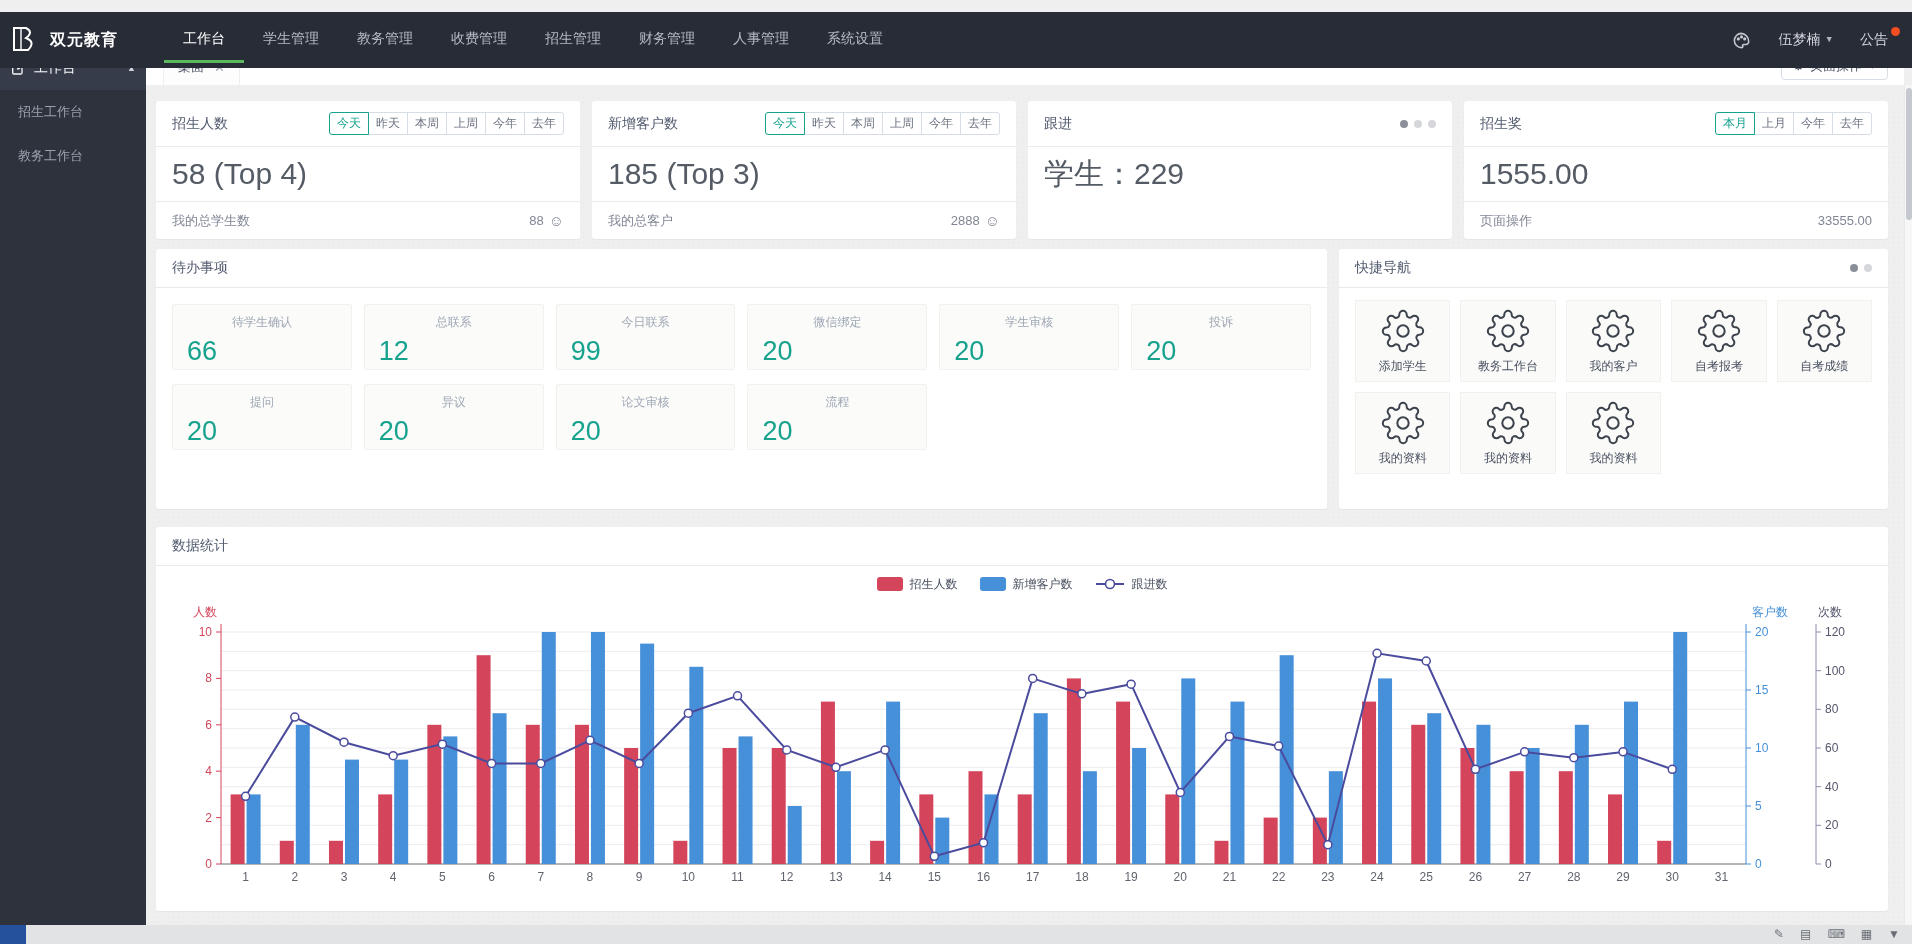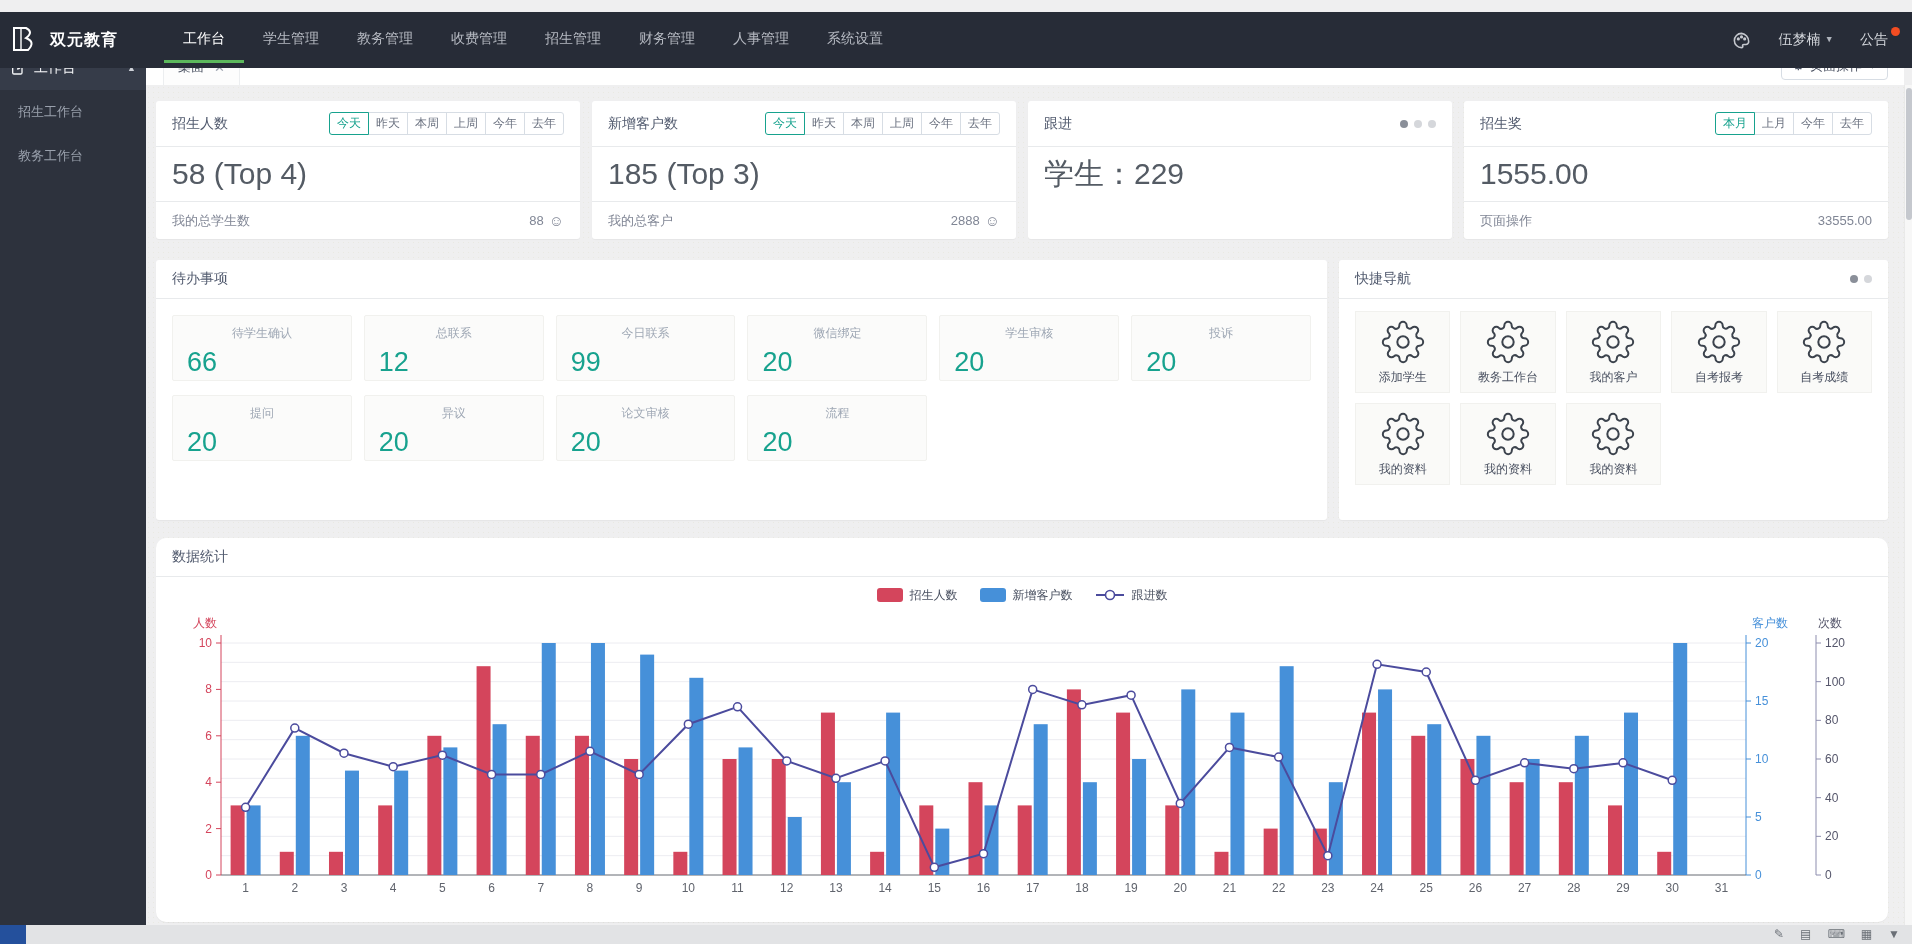--- a/index.html
+++ b/index.html
@@ -47,35 +47,35 @@
   .btn-group .fbtn.active{color:#17a28e;border-color:#17a28e;position:relative;z-index:1;}
   .dots{display:flex;gap:6px;align-items:center;}
   .dots span{width:8px;height:8px;border-radius:50%;background:#d5d7db;display:inline-block;cursor:pointer;}
   .dots span.active{background:#8a8f99;}
   .card-value{flex:1;display:flex;align-items:center;padding:0 16px;font-size:30px;color:#545b64;}
   .card-foot{display:flex;align-items:center;justify-content:space-between;padding:0 16px;height:37px;border-top:1px solid #e8eaec;font-size:13px;color:#808695;}
   .card-foot.blank{border-top:none;}
   .foot-right{display:flex;align-items:center;gap:5px;}
   .smiley{font-size:15px;color:#808695;}
   
-  .row2{display:flex;gap:12px;margin-top:21px;height:260px;}
+  .row2{display:flex;gap:12px;margin-top:10px;height:260px;}
   .panel{background:#fff;border-radius:3px;box-shadow:0 1px 1px rgba(0,0,0,.04);box-sizing:border-box;}
   .panel-head{display:flex;align-items:center;justify-content:space-between;height:38px;padding:0 16px;border-bottom:1px solid #e8eaec;font-size:14px;color:#515a6e;}
   .todo-panel{width:1171px;}
   .todo-grid{display:grid;grid-template-columns:repeat(6,1fr);gap:14px 12px;padding:16px;}
   .todo-item{background:#fbfbfa;border:1px solid #f1f1ee;border-radius:2px;padding:9px 14px;height:66px;box-sizing:border-box;cursor:pointer;}
   .t-label{font-size:12px;color:#9ea7b4;text-align:center;}
   .t-value{font-size:27px;color:#17a28e;margin-top:5px;}
   .qn-panel{flex:1;}
   .qn-grid{display:grid;grid-template-columns:repeat(5,1fr);gap:10px;padding:12px 16px;}
   .qn-item{background:#fafaf8;border:1px solid #f1f1ee;text-align:center;padding:8px 2px 6px;cursor:pointer;}
   .qn-icon{display:block;margin:0 auto;}
   .qn-label{display:block;font-size:12px;color:#495060;margin-top:5px;white-space:nowrap;}
   
-  .chart-panel{margin-top:18px;height:384px;border-radius:10px;}
+  .chart-panel{margin-top:18px;height:384px;}
   .legend-row{display:flex;justify-content:center;align-items:center;gap:22px;height:36px;}
   .legend-item{display:flex;align-items:center;gap:7px;font-size:12px;color:#495060;cursor:pointer;}
   .legend-swatch{width:26px;height:14px;border-radius:3px;display:inline-block;}
   
   .scrollbar{position:absolute;right:0;top:85px;bottom:19px;width:8px;background:#f7f7f7;border-left:1px solid #e9e9e9;box-sizing:border-box;}
   .scroll-thumb{position:absolute;left:1px;top:3px;width:6px;height:132px;background:#c5c8ce;border-radius:3px;cursor:grab;}
   .bottom-strip{position:absolute;left:0;bottom:0;width:100%;height:19px;background:#e2e3e5;display:flex;align-items:center;z-index:40;}
   .tb-corner{width:26px;height:19px;background:#24509c;}
   .tray{margin-left:auto;display:flex;gap:16px;padding-right:12px;color:#6a6f76;font-size:12px;line-height:19px;}
   .tray span{cursor:pointer;}

